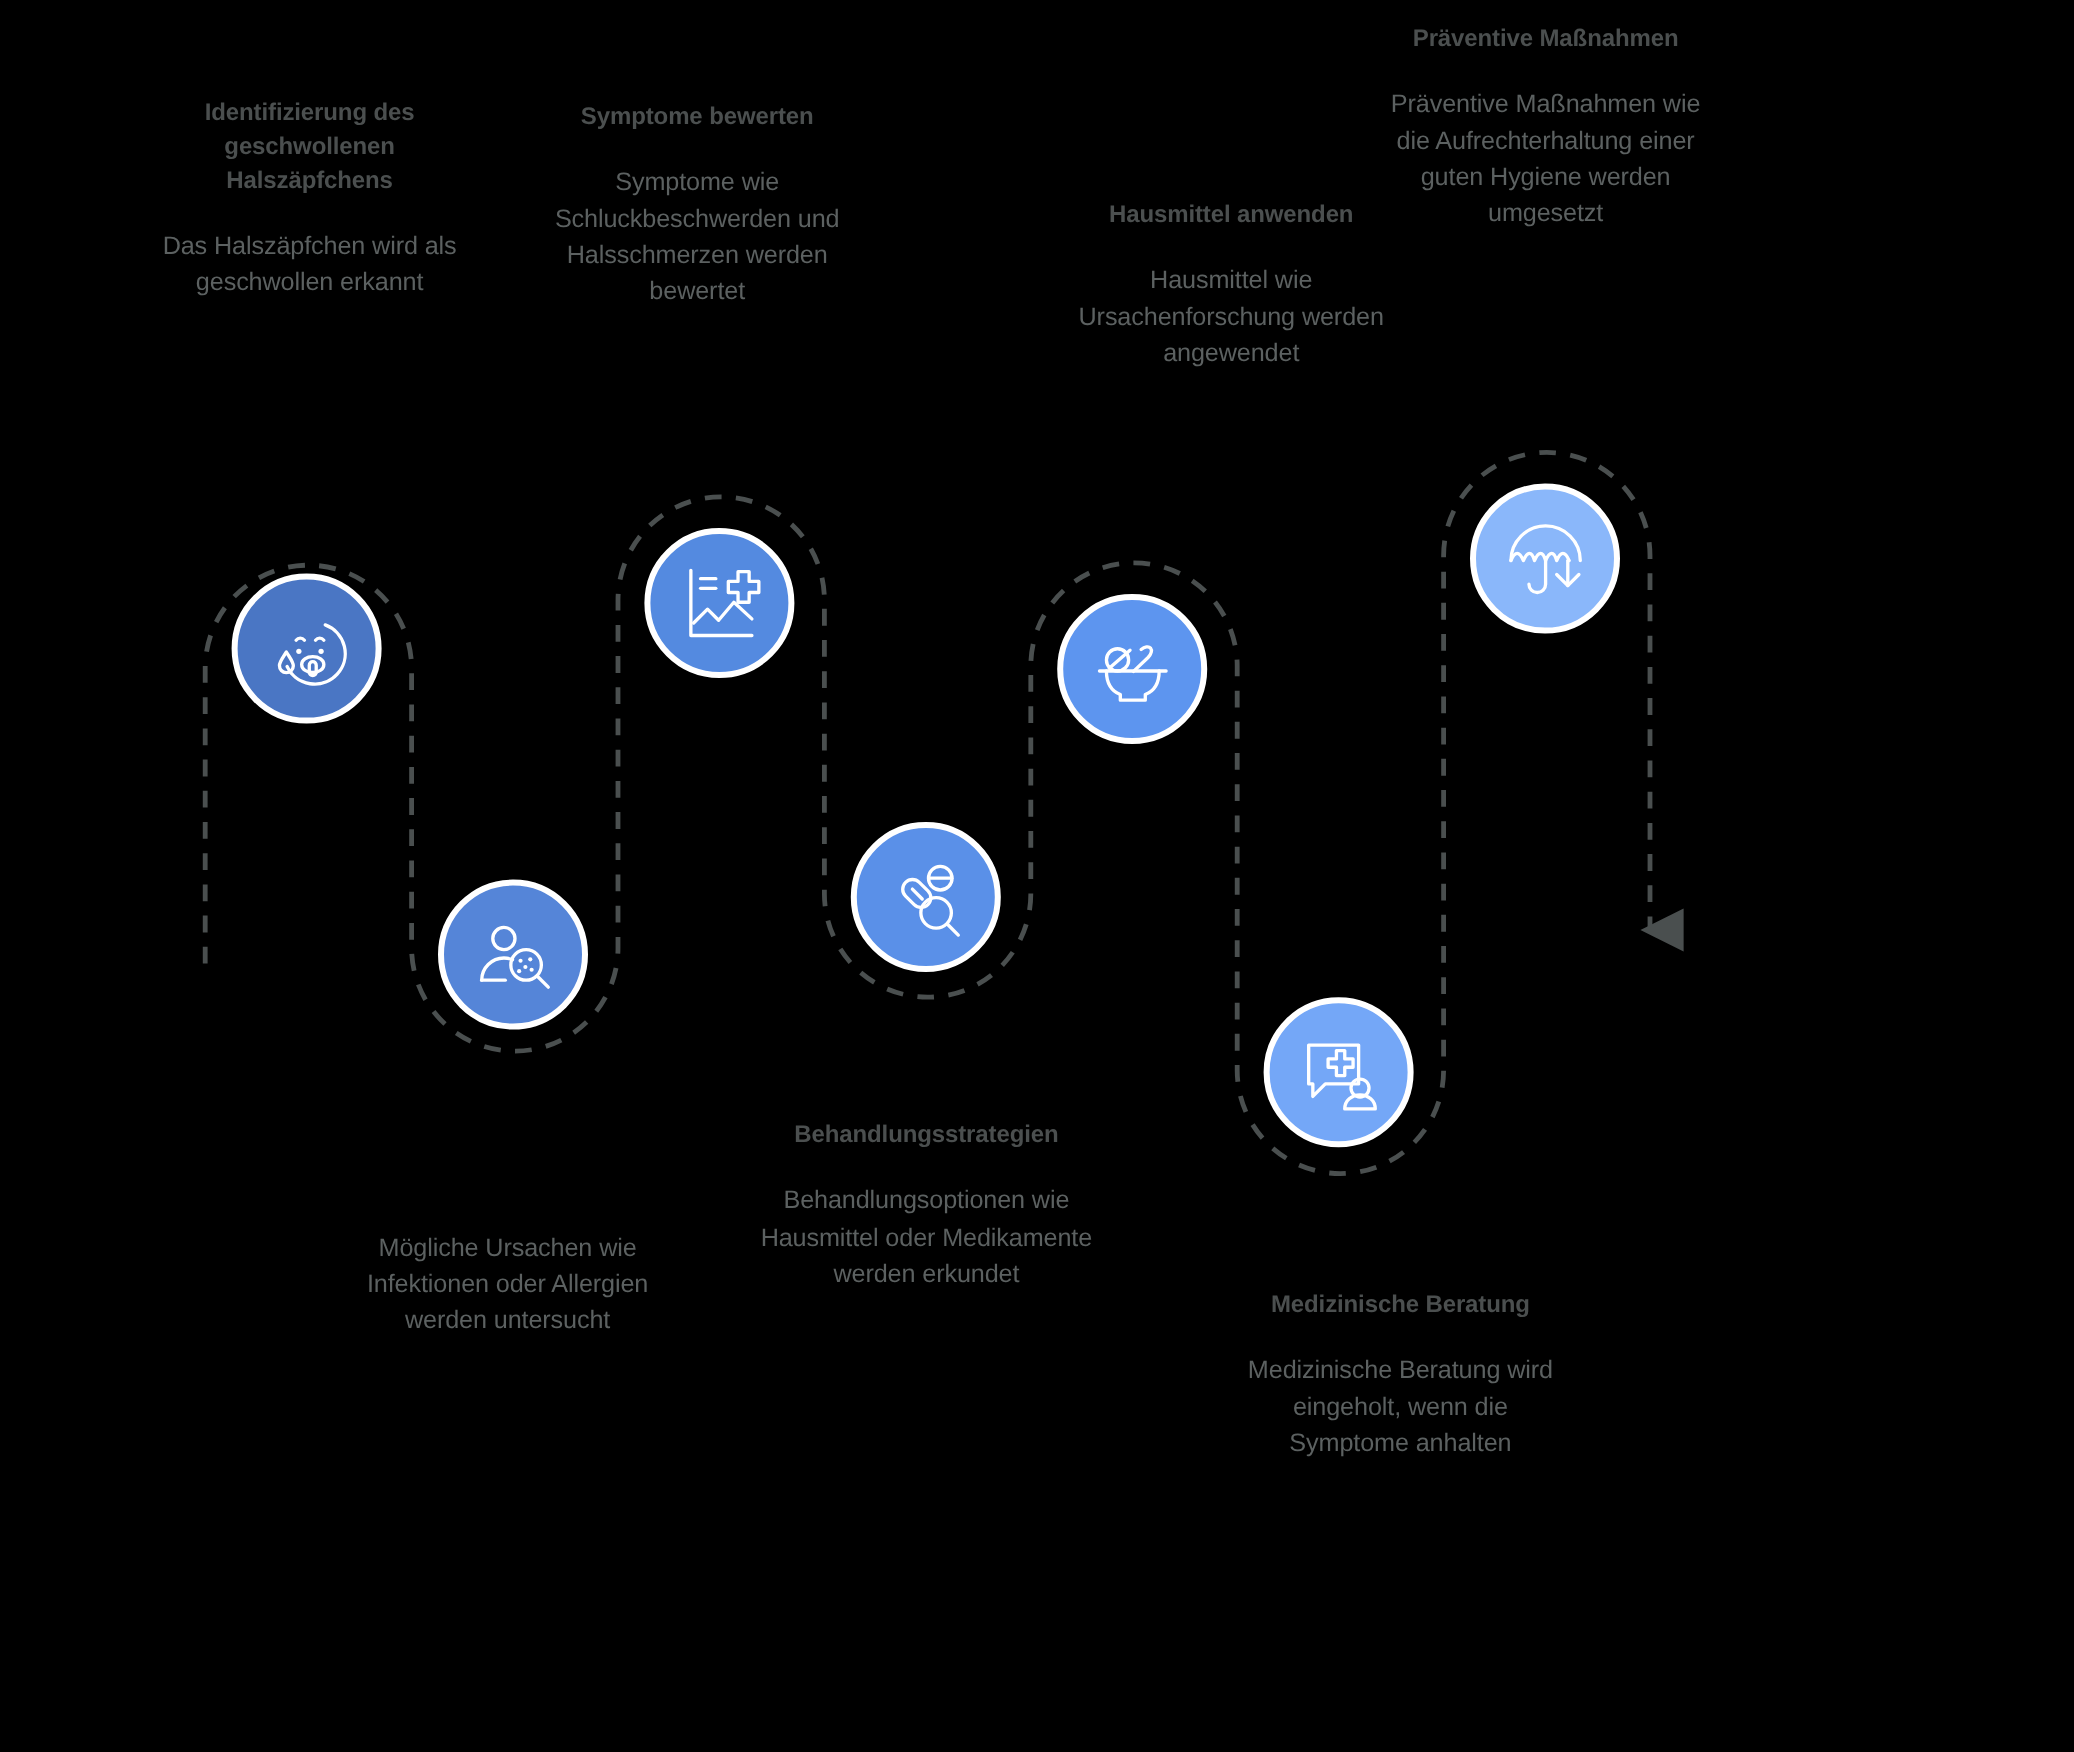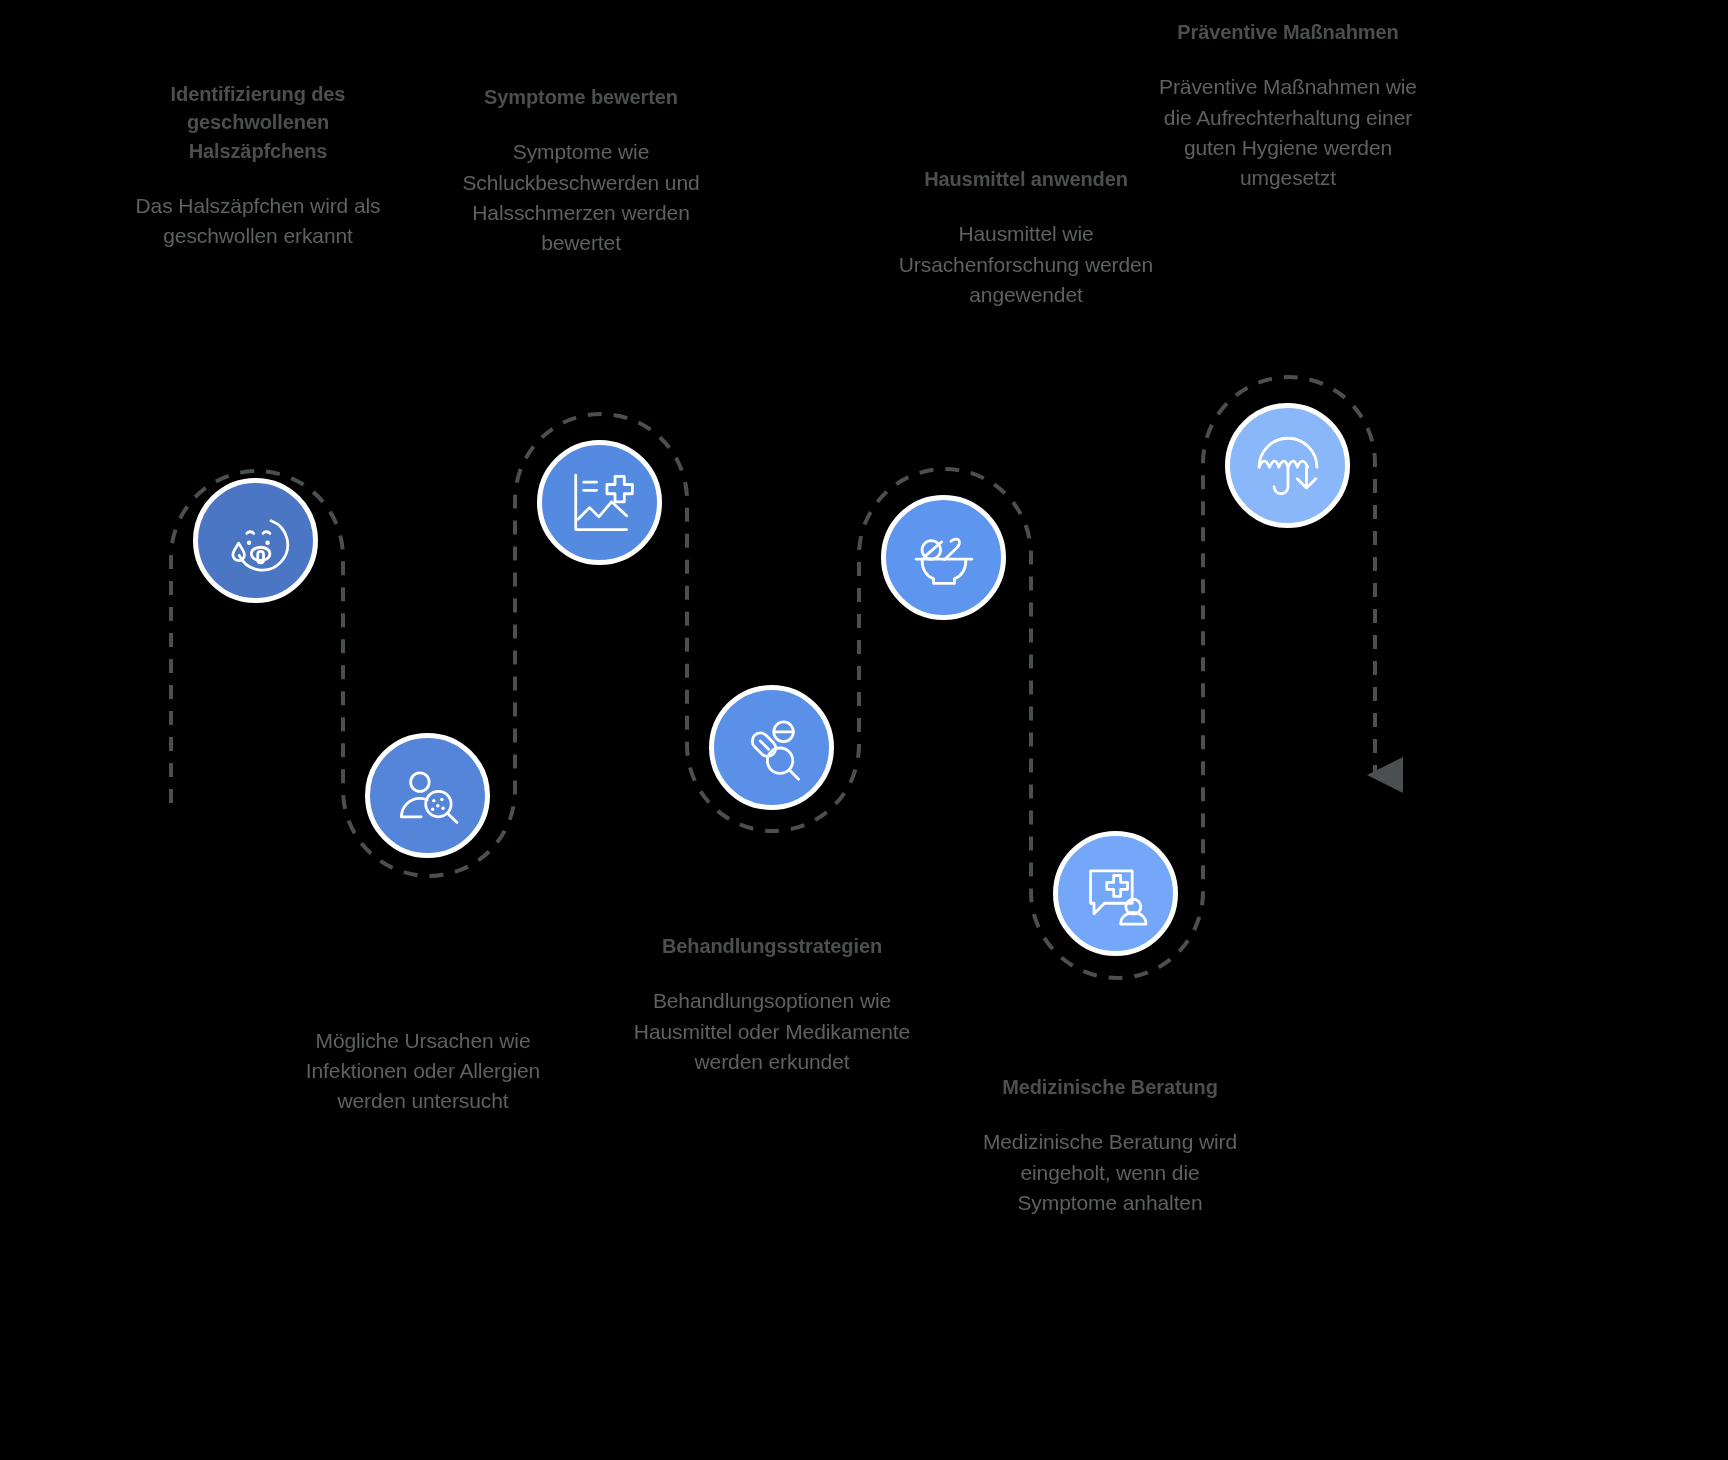--- a/index.html
+++ b/index.html
@@ -192,21 +192,21 @@
   <div class="txtblock" style="left:628px; top:932px; width:288px;">
     <div class="tb-title">Behandlungsstrategien</div>
     <div class="tb-desc">Behandlungsoptionen wie Hausmittel oder Medikamente werden erkundet</div>
   </div>
 
   <div class="txtblock" style="left:848px; top:165px; width:282px;margin-left:37px;">
     <div class="tb-title">Hausmittel anwenden</div>
     <div class="tb-desc">Hausmittel wie Ursachenforschung werden angewendet</div>
   </div>
 
-  <div class="txtblock" style="left:975px; top:1073px; width:270px;">
+  <div class="txtblock" style="left:1032px; top:1073px; width:270px;">
     <div class="tb-title">Medizinische Beratung</div>
     <div class="tb-desc">Medizinische Beratung wird eingeholt, wenn die Symptome anhalten</div>
   </div>
 
   <div class="txtblock" style="left:1147px; top:18px; width:282px;">
     <div class="tb-title">Präventive Maßnahmen</div>
     <div class="tb-desc">Präventive Maßnahmen wie die Aufrechterhaltung einer guten Hygiene werden umgesetzt</div>
   </div>
 
 </div>

